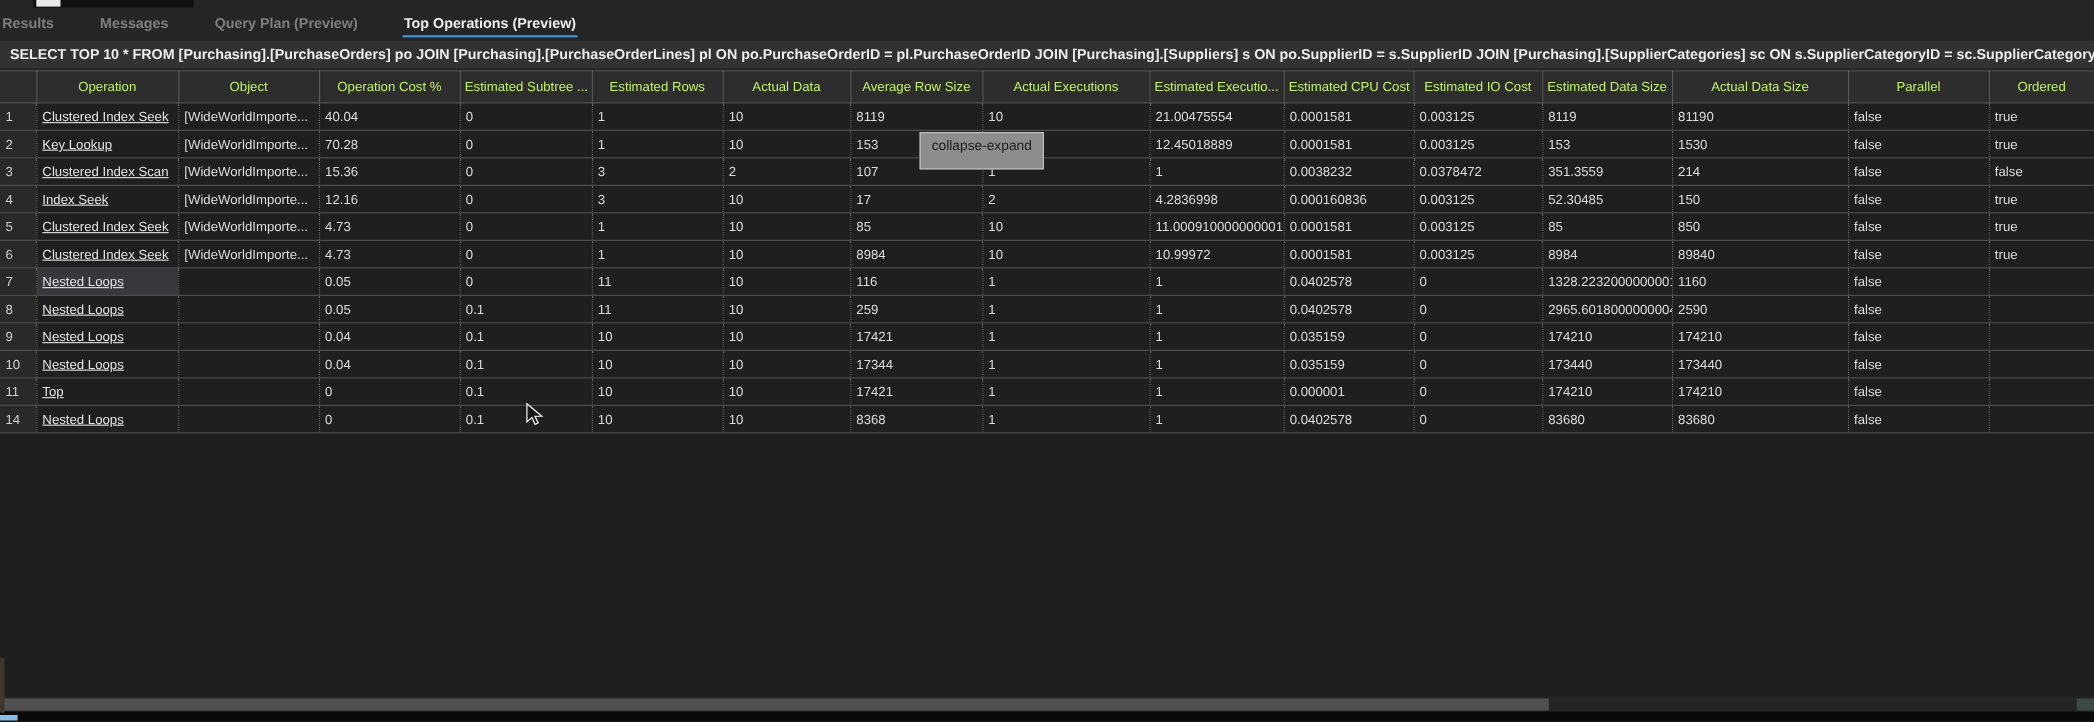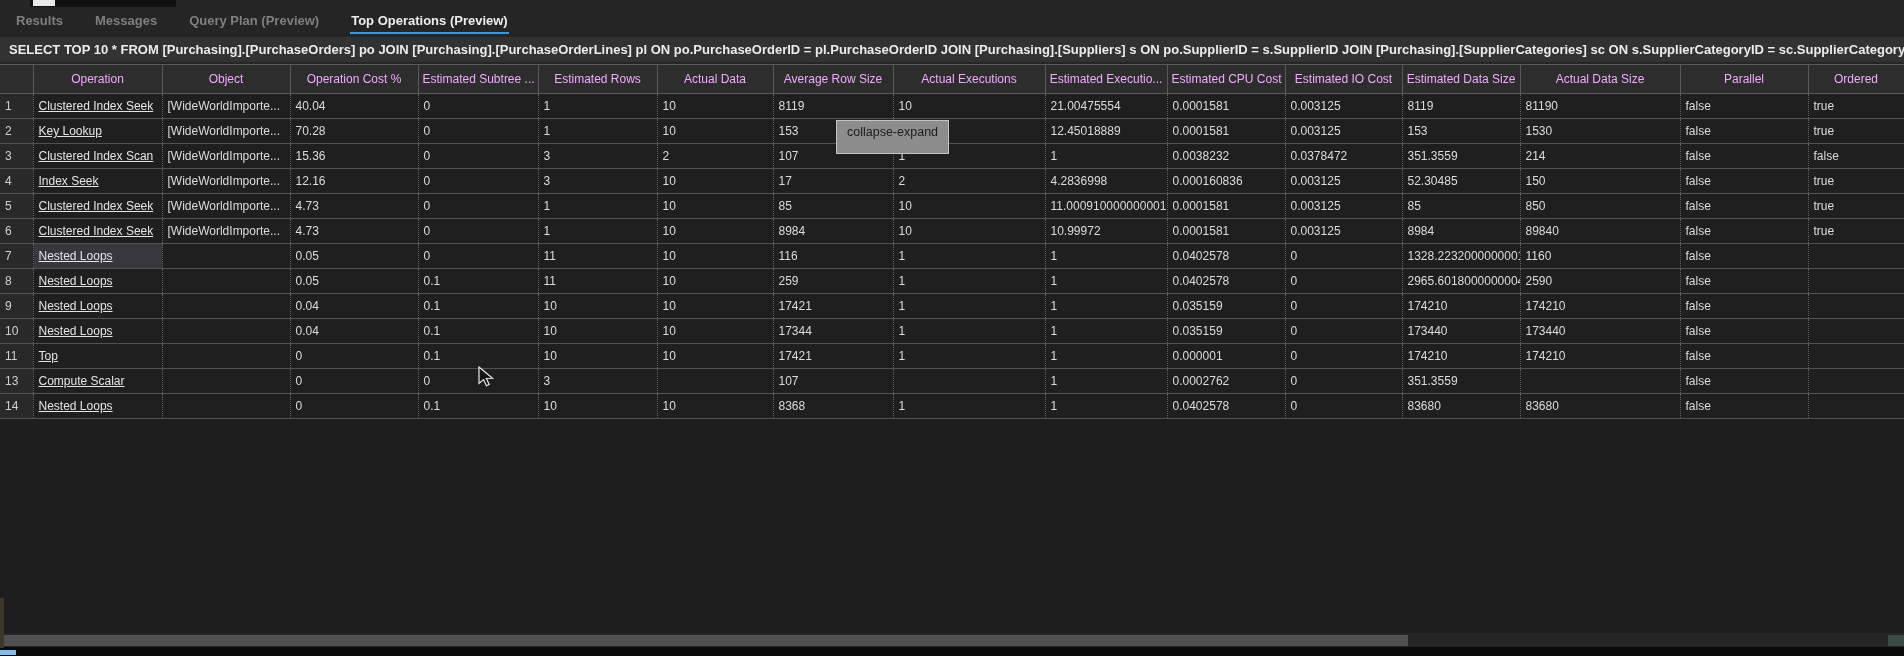--- a/index.html
+++ b/index.html
@@ -6,37 +6,37 @@
   body{
     width:1904px;height:656px;position:relative;overflow:hidden;
     background:#1e1e1e;color:#dcdcdc;
     font-family:"Liberation Sans",sans-serif;
   }
   .top-area{position:absolute;left:0;top:0;width:1904px;height:64px;background:#252526;}
   
   .frag-dark{position:absolute;left:30px;top:0;width:146px;height:7px;background:#101010;}
   .frag-light{position:absolute;left:33px;top:0;width:22px;height:6px;background:#e9e9e9;}
   
-  .tab-bar{position:absolute;left:0;top:6px;height:28px;display:flex;gap:30px;padding-left:15px;align-items:flex-end;}
+  .tab-bar{position:absolute;left:0;top:6px;height:28px;display:flex;gap:40px;padding-left:1px;align-items:flex-end;}
   .tab{
     font-size:13px;font-weight:700;color:#7f7f7f;line-height:22px;
     border-bottom:2px solid transparent;padding:0 1px;cursor:default;white-space:nowrap;
   }
   .tab.active{color:#ededed;border-bottom-color:#3a96dd;}
   
   .query-bar{
     position:absolute;left:0;top:37px;width:1904px;height:25px;background:#323233;
     font-size:13px;font-weight:700;color:#ececec;line-height:25px;padding-left:9px;
     white-space:nowrap;overflow:hidden;box-sizing:border-box;
   }
   
   .grid{position:absolute;left:0;top:64px;width:1904px;}
   table{border-collapse:collapse;table-layout:fixed;width:1904px;font-size:12px;}
   th{
-    height:29px;background:#2d2d2e;color:#f0abfc;font-weight:400;text-align:center;
+    height:29px;background:#2d2d2e;color:#bef264;font-weight:400;text-align:center;
     border-right:1px solid #5a5a5a;border-top:1px solid #5a5a5a;border-bottom:1px solid #5a5a5a;
     padding:0 4px;white-space:nowrap;overflow:hidden;box-sizing:border-box;
   }
   td{
     height:25px;border-right:1px dotted #616161;border-bottom:1px solid #525252;
     padding:0 5px;white-space:nowrap;overflow:hidden;box-sizing:border-box;
     background:#1f1f1f;color:#dcdcdc;
   }
   td.rownum{background:#29292a;color:#d0d0d0;}
   td.hovered{background:#37373c;}
@@ -306,38 +306,20 @@
           <td>1</td>
           <td>1</td>
           <td>0.000001</td>
           <td>0</td>
           <td>174210</td>
           <td>174210</td>
           <td>false</td>
           <td></td>
         </tr>
         <tr>
-          <td class="rownum">13</td>
-          <td><span class="oplink">Compute Scalar</span></td>
-          <td></td>
-          <td>0</td>
-          <td>0</td>
-          <td>3</td>
-          <td></td>
-          <td>107</td>
-          <td></td>
-          <td>1</td>
-          <td>0.0002762</td>
-          <td>0</td>
-          <td>351.3559</td>
-          <td></td>
-          <td>false</td>
-          <td></td>
-        </tr>
-        <tr>
           <td class="rownum">14</td>
           <td><span class="oplink">Nested Loops</span></td>
           <td></td>
           <td>0</td>
           <td>0.1</td>
           <td>10</td>
           <td>10</td>
           <td>8368</td>
           <td>1</td>
           <td>1</td>

